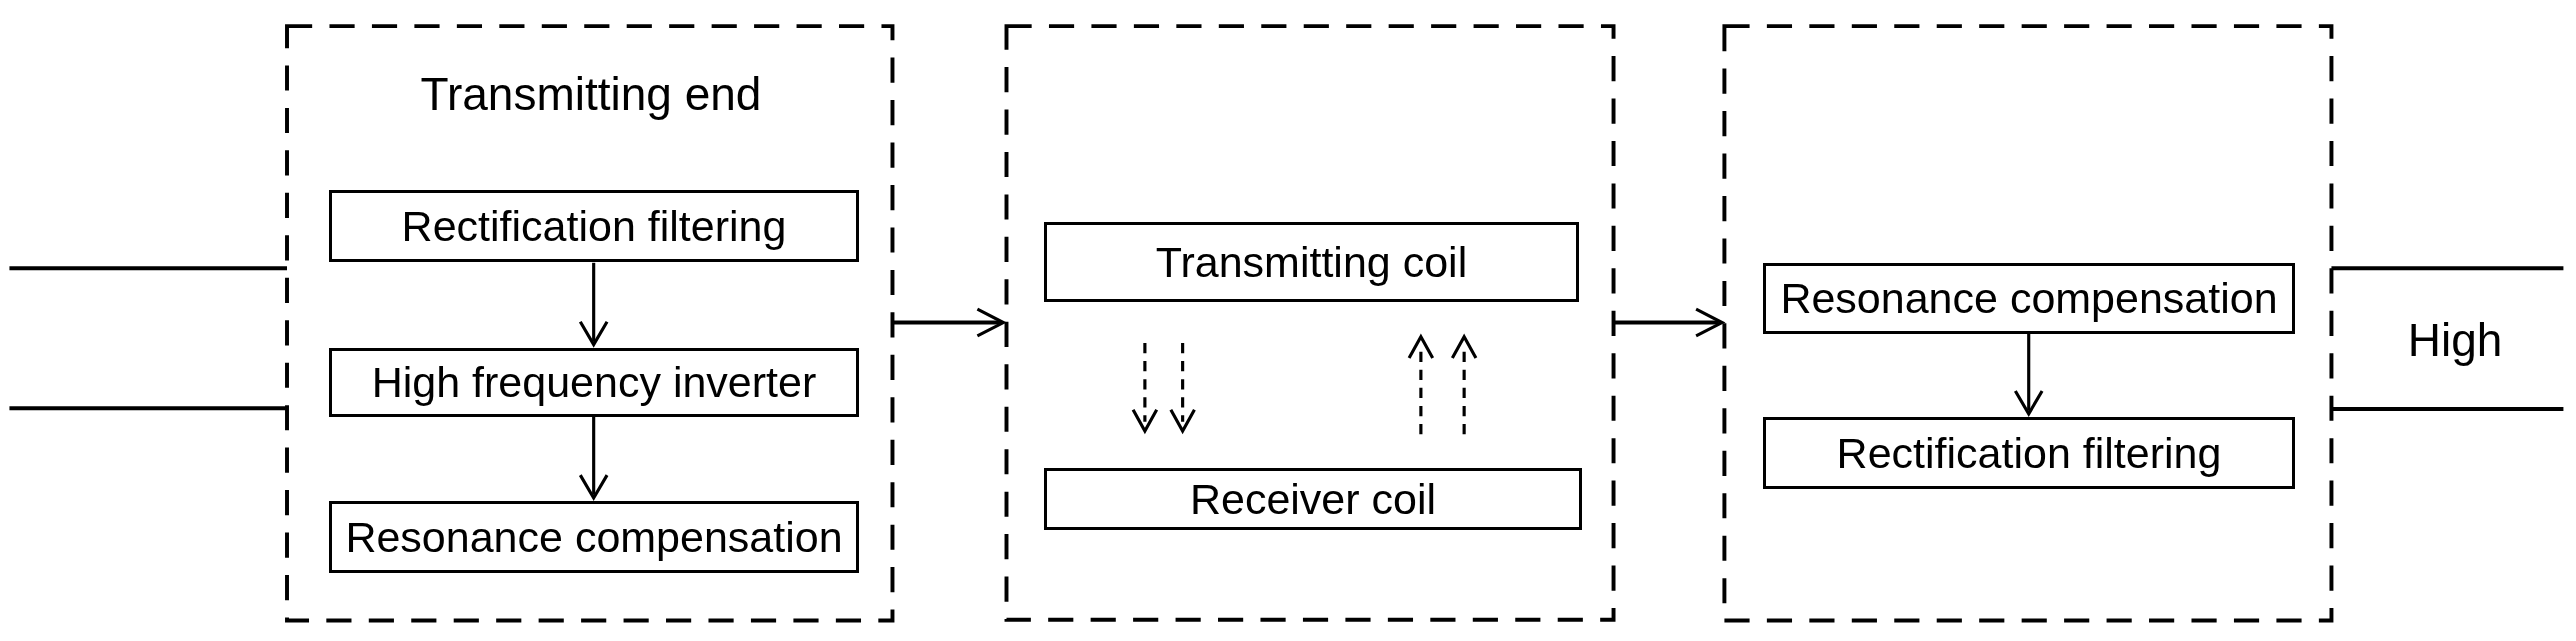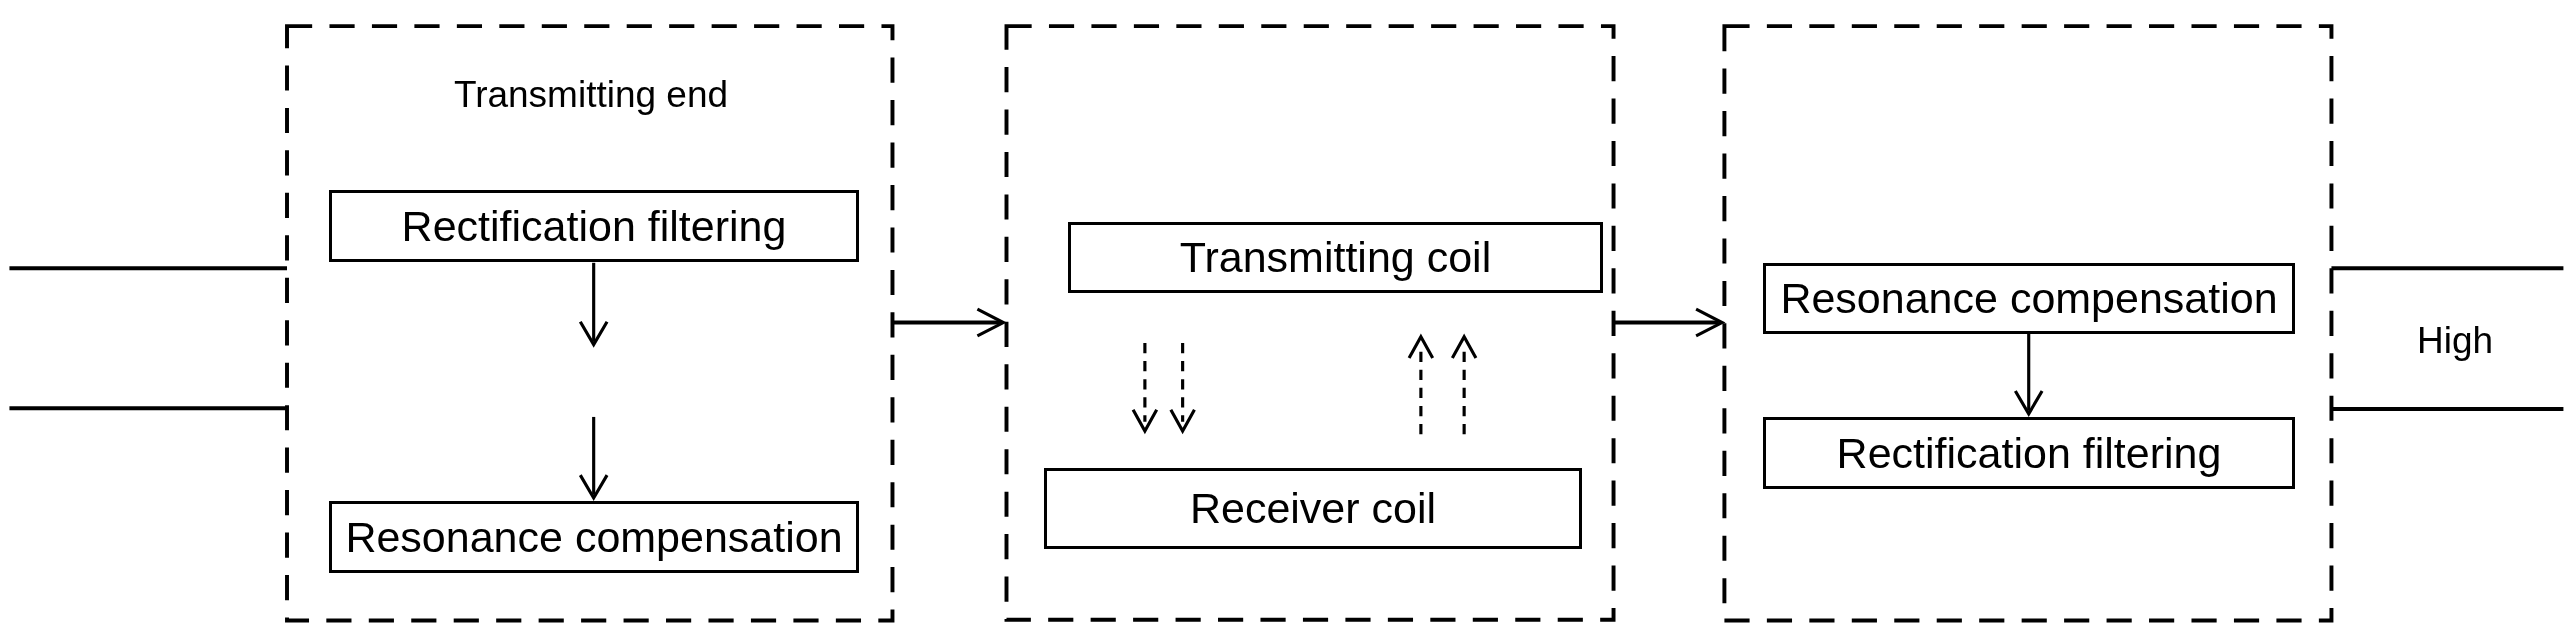--- a/index.html
+++ b/index.html
@@ -19,21 +19,21 @@
   .overlay {
     position: absolute;
     left: 0;
     top: 0;
     width: 2576px;
     height: 642px;
     z-index: 0;
   }
   .label {
     position: absolute;
-    font-size: 37px;
+    font-size: 46px;
     line-height: 1;
     white-space: nowrap;
     transform: translate(-50%, -50%);
     z-index: 2;
   }
   .block {
     position: absolute;
     box-sizing: border-box;
     background: #ffffff;
     border: 3.1px solid #000000;
@@ -104,22 +104,23 @@
       <line x1="1862" y1="552" x2="1862" y2="442" stroke-dasharray="13 10"></line>
       <polyline points="1847,455 1862,428 1877,455"></polyline>
     </g>
   </svg>
 
   <div class="label" style="left:2455px; top:340px;">High</div>
 
   <div class="label" style="left:591px; top:94px;">Transmitting end</div>
 
   <div class="block" style="left:329px; top:190px; width:530px; height:72px;">Rectification filtering</div>
+  <div class="block" style="left:329px; top:348px; width:530px; height:69px;">High frequency inverter</div>
   <div class="block" style="left:329px; top:501px; width:530px; height:72px;">Resonance compensation</div>
 
-  <div class="block" style="left:1044px; top:222px; width:535px; height:71px;margin-left:24px;">Transmitting coil</div>
-  <div class="block" style="left:1044px; top:468px; width:538px; height:81px;">Receiver coil</div>
+  <div class="block" style="left:1044px; top:222px; width:535px; height:80px;">Transmitting coil</div>
+  <div class="block" style="left:1044px; top:468px; width:538px; height:62px;">Receiver coil</div>
 
   <div class="block" style="left:1763px; top:263px; width:532px; height:71px;">Resonance compensation</div>
   <div class="block" style="left:1763px; top:417px; width:532px; height:72px;">Rectification filtering</div>
 
 </div>
 
 
 </body></html>

